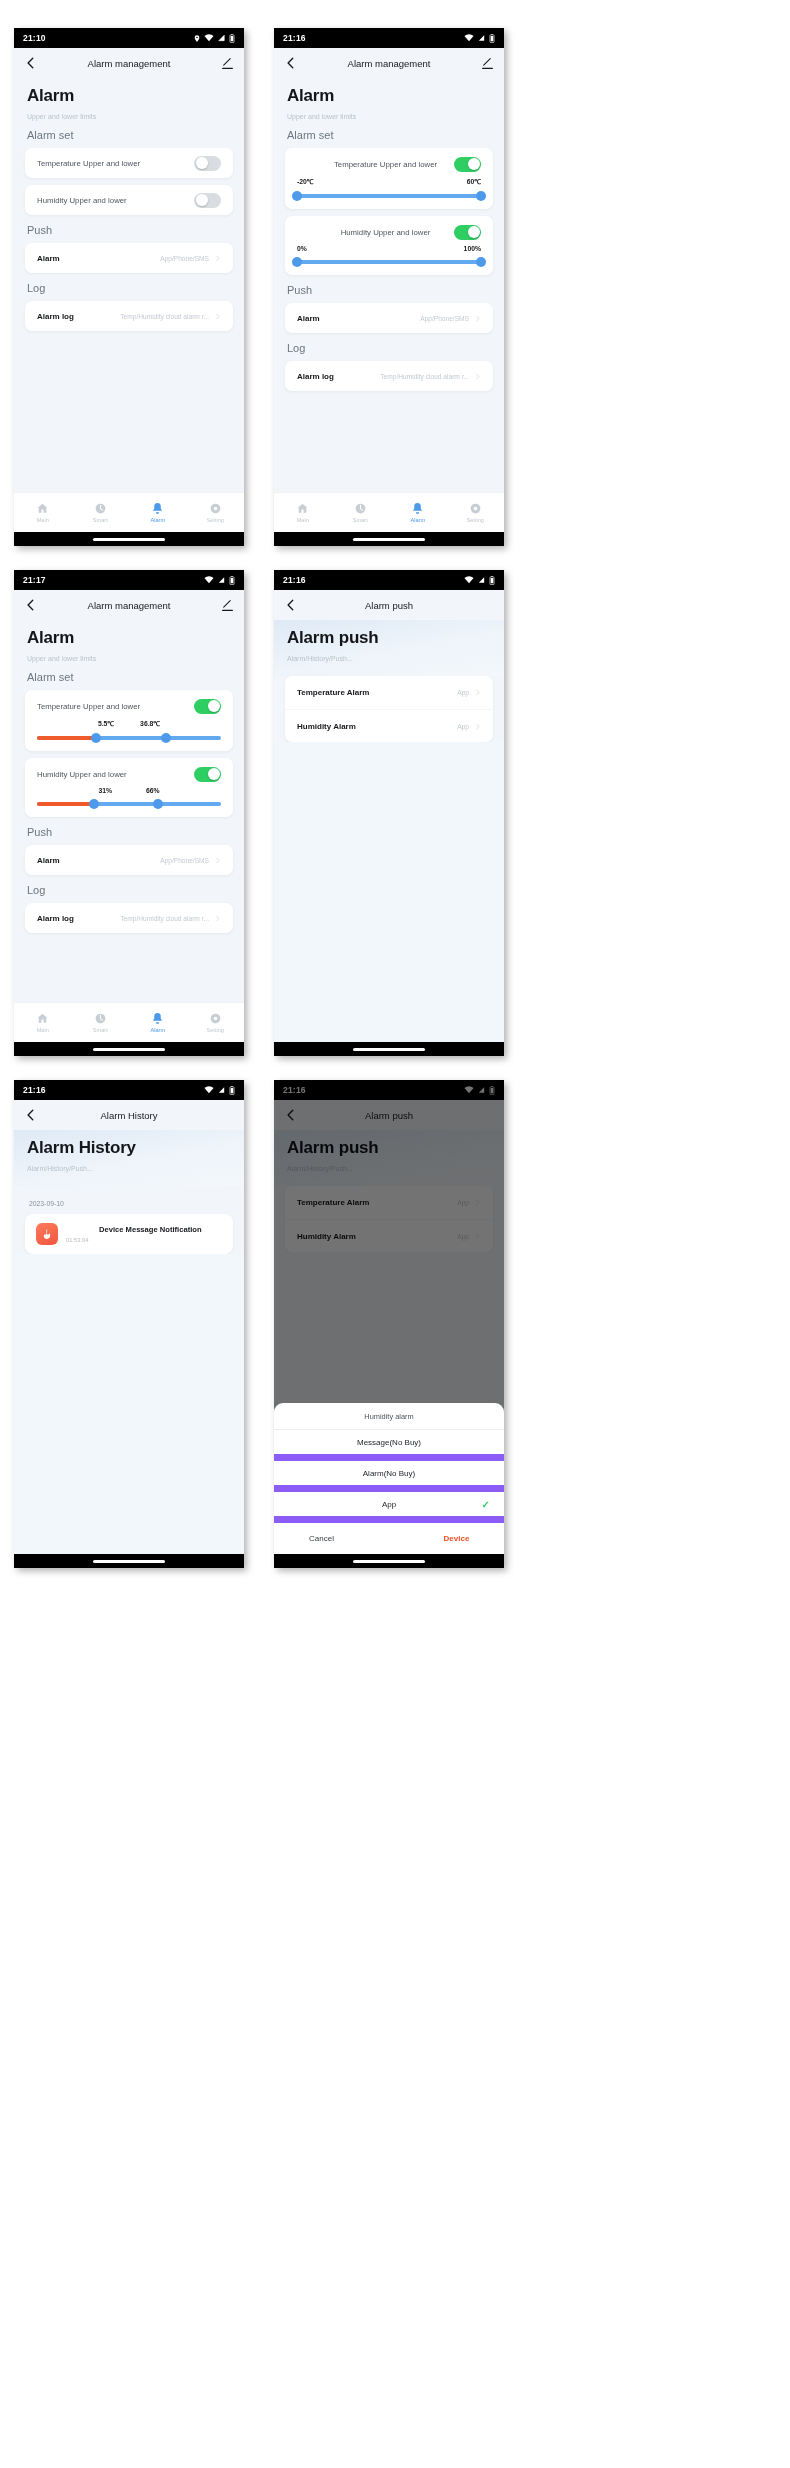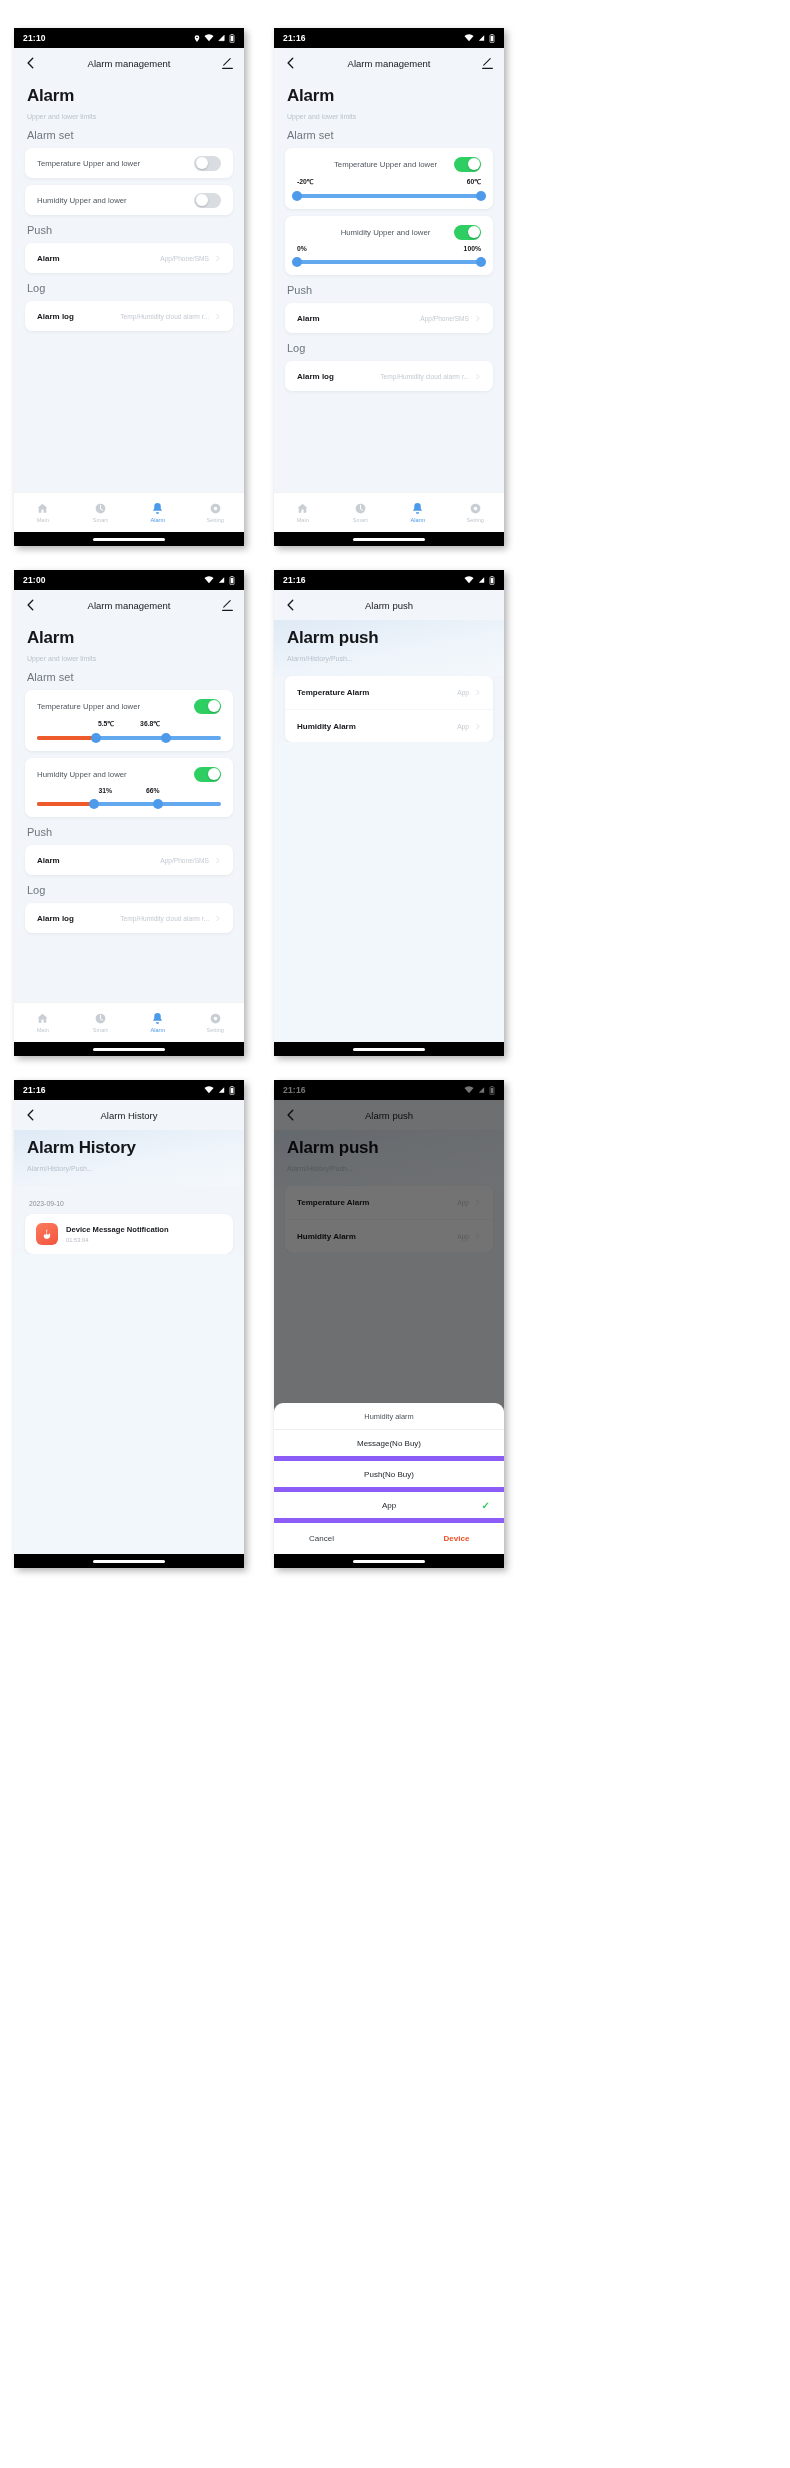--- a/index.html
+++ b/index.html
@@ -136,36 +136,36 @@
   .hist-card {
     background:#fff; margin: 7px 11px 0 11px; border-radius: 8px;
     box-shadow: 0 1px 3px rgba(40,60,90,0.07);
     display:flex; align-items:center; padding: 9px 11px; gap: 8px;
   }
   .hist-icon {
     width: 22px; height: 22px; border-radius: 6px; flex: 0 0 22px;
     background: linear-gradient(150deg,#fb7c5c,#f2553f);
     display:flex; align-items:center; justify-content:center;
   }
-  .hist-t { font-size: 7.6px; font-weight: bold; color:#15171b; }
+  .hist-t { font-size: 7.6px; font-weight: bold; color:#15171b;margin-left:33px; }
   .hist-s { font-size: 5.8px; color:#b6bdc5; margin-top: 3px; }
   
   .dim { position:absolute; inset:0; background: rgba(0,0,0,0.55); }
   .sheet {
     position:absolute; left:0; right:0; bottom: 14px; background:#fff;
     border-top-left-radius: 9px; border-top-right-radius: 9px;
   }
   .sheet-title {
     text-align:center; font-size: 7.4px; color:#4b525a;
     height: 27px; line-height: 27px; border-bottom: 1px solid #eceff2;
   }
   .sheet-opt {
     height: 31px; display:flex; align-items:center; justify-content:center;
     font-size: 8px; color:#22262b; position: relative;
-    border-bottom: 5px solid #8b5cf6;
+    border-bottom: 7px solid #8b5cf6;
   }
   .sheet-opt .check {
     position:absolute; right: 14px; color:#2fce63; font-size: 10px; font-weight:bold;
   }
   .sheet-actions { display:flex; height: 31px; gap: 40px; }
   .sheet-actions div {
     flex:1; display:flex; align-items:center; justify-content:center; font-size: 8px;
   }
   .sheet-cancel { color:#3a4048; }
   .sheet-confirm { color:#ef4d26; font-weight:bold; }
@@ -391,21 +391,21 @@
         <div class="tab-label">Setting</div>
       </div>
     </div>
     <div class="homebar">
         <span class="pill"></span>
       </div>
   </div>
 
   <div class="phone">
     <div class="statusbar">
-      <span class="sb-time">21:00</span>
+      <span class="sb-time">21:17</span>
       <span class="sb-icons">
         <svg width="10" height="8" viewBox="0 0 24 18" fill="#fff">
             <path d="M12 17l11-13A17 17 0 001 4z"></path>
           </svg>
         <svg width="9" height="8" viewBox="0 0 24 24">
             <path d="M20 4v16H4z" fill="#fff"></path>
           </svg>
         <svg width="6" height="9" viewBox="0 0 12 22" fill="#fff">
             <rect x="4" y="0" width="4" height="2" rx="1"></rect>
             <rect x="1" y="2" width="10" height="19" rx="2" fill="none" stroke="#fff" stroke-width="1.6"></rect>
@@ -653,21 +653,21 @@
       </div>
     </div>
     <div class="body-fill"></div>
     <div class="dim"></div>
     <div class="sheet">
       <div class="sheet-title">Humidity alarm</div>
       <div class="sheet-opt">
         <span>Message(No Buy)</span>
       </div>
       <div class="sheet-opt">
-        <span>Push(No Buy)</span>
+        <span>Alarm(No Buy)</span>
       </div>
       <div class="sheet-opt">
         <span>App</span>
         <span class="check">✓</span>
       </div>
       <div class="sheet-actions">
         <div class="sheet-cancel">Cancel</div>
         <div class="sheet-confirm">Device</div>
       </div>
     </div>

